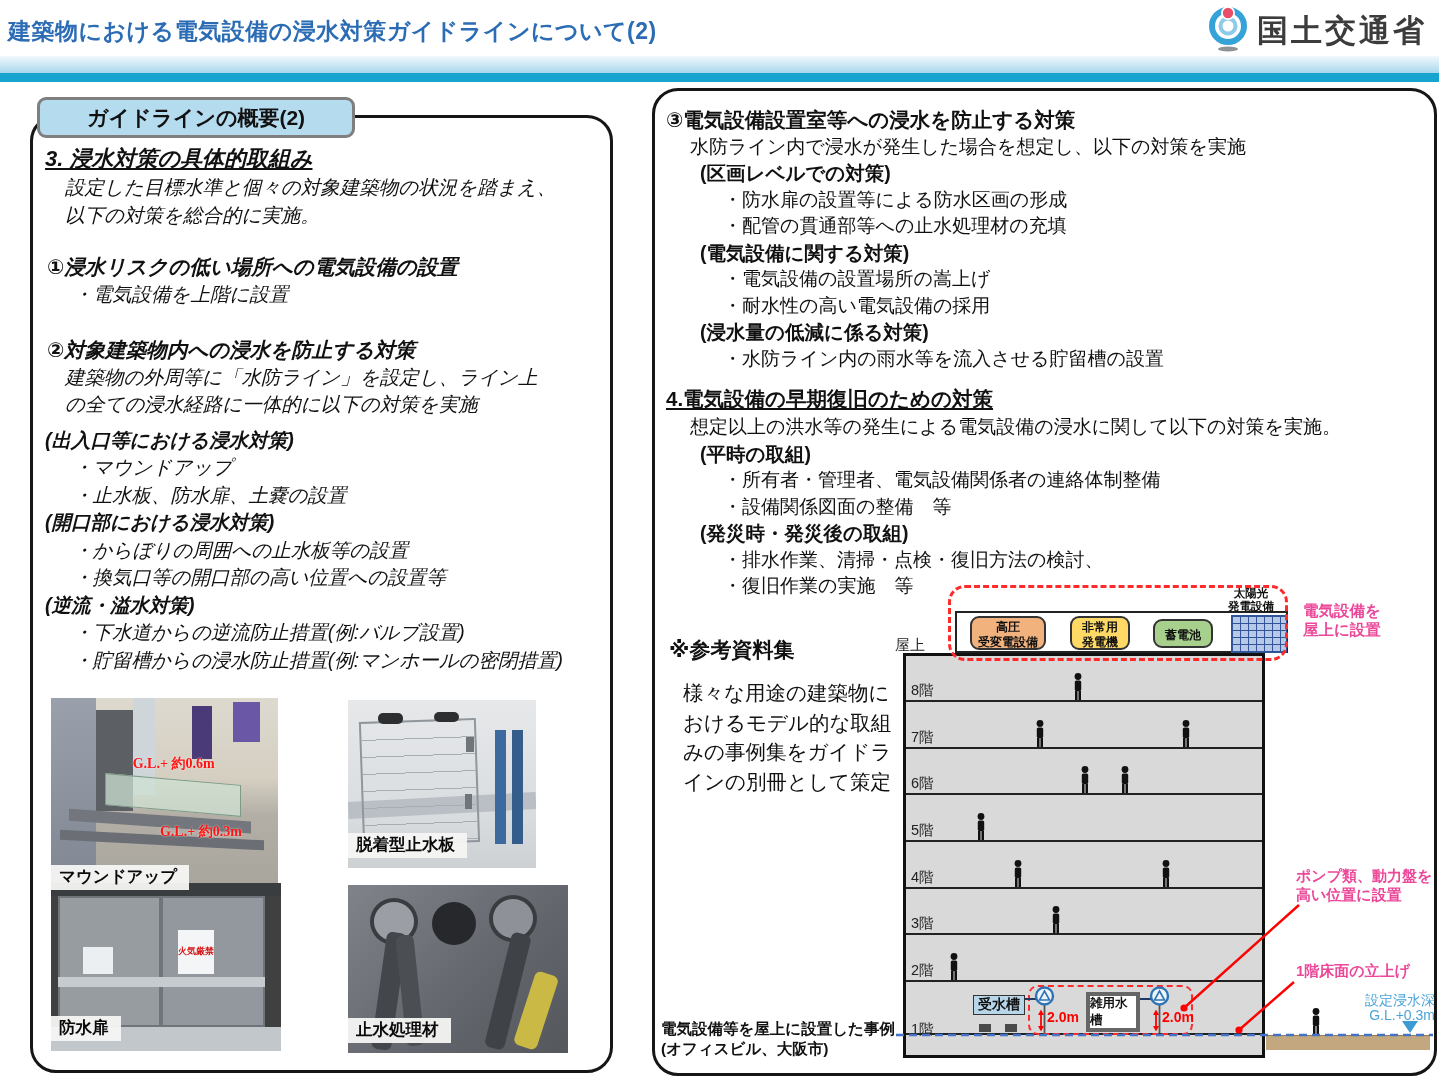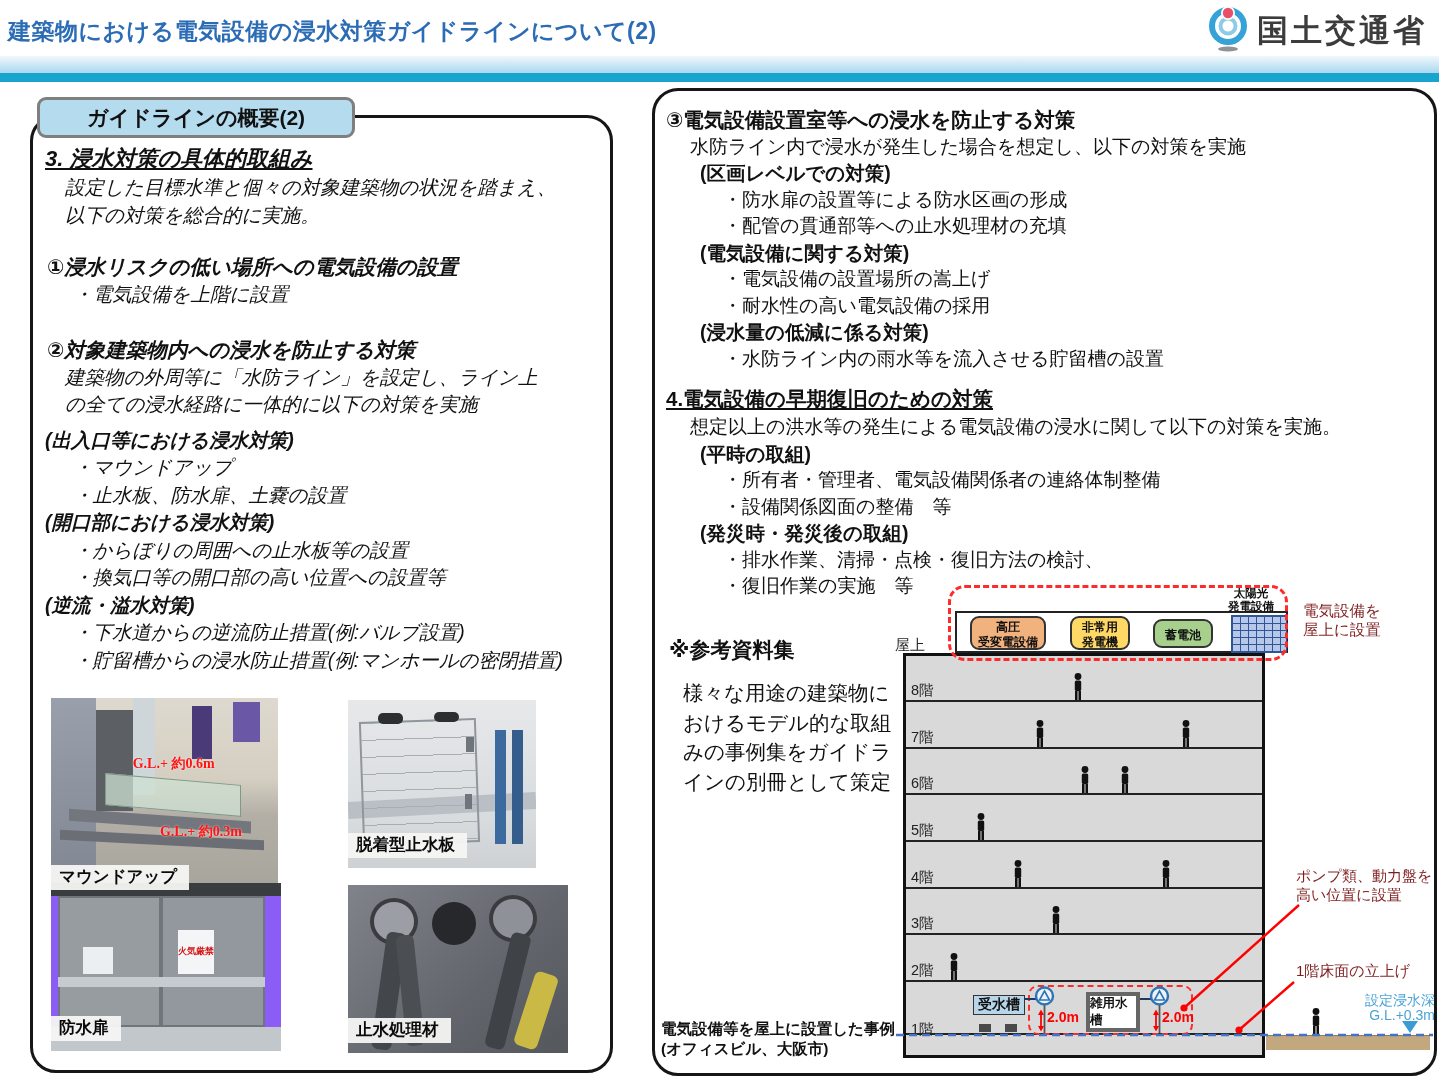--- a/index.html
+++ b/index.html
@@ -47,37 +47,37 @@
   
   .photo { position:absolute; overflow:hidden; }
   .photo-caption { position:absolute; left:0; bottom:10px; background:rgba(246,246,244,0.95);
     padding:1px 12px 2px 8px; font-size:16.5px; font-weight:bold; color:#0a0a0a; z-index:5; }
   .photo .art { position:absolute; }
   .red-note { position:absolute; color:#ff1313; font-weight:bold; font-size:14px; z-index:4;
     font-family:"Liberation Serif","DejaVu Serif",serif; text-shadow:0 0 2px rgba(255,255,255,0.8); }
 
   .photo1 { left:18px; top:580px; width:227px; height:202px; background:linear-gradient(#ded9cf 0%,#d5cfc2 40%,#b3afa6 58%,#a6a39b 100%); }
   .photo2 { left:315px; top:582px; width:188px; height:168px; background:linear-gradient(#e6e8ea 0%,#d9dcdf 70%,#cdd1d4 100%); }
-  .photo3 { left:18px; top:765px; width:230px; height:168px; background:#8b5cf6; }
+  .photo3 { left:18px; top:765px; width:230px; height:168px; background:#404040; }
   .photo4 { left:315px; top:767px; width:220px; height:168px; background:linear-gradient(135deg,#80838a 0%,#62656b 60%,#54575c 100%); }
 
   
   .diagram { position:absolute; left:238px; top:492px; width:545px; height:487px; font-family:"Liberation Sans","DejaVu Sans",sans-serif; }
   .diagram .abs { position:absolute; }
   .roof-label { left:2px; top:53px; font-size:15px; color:#222; }
   .roof-box { left:62px; top:28px; width:333px; height:42px; background:#fff; border:2px solid #222; z-index:2; }
   .equip { z-index:3; border:2px solid #333; border-radius:9px; text-align:center;
     font-size:12px; font-weight:bold; line-height:15px; padding-top:2px; }
   .solar { left:338px; top:32px; width:56px; height:38px; z-index:3;
     background:#b7c7e8; border:1px solid #2f5597;
     background-image:repeating-linear-gradient(0deg,#2f5597 0 1px,transparent 1px 7px),
                      repeating-linear-gradient(90deg,#2f5597 0 1px,transparent 1px 8px); }
   .solar-label { left:318px; top:4px; width:80px; text-align:center; font-size:11.5px; font-weight:bold; line-height:13px; z-index:4; }
   .roof-dash { left:55px; top:2px; width:340px; height:76px; border:3px dashed #ff2a2a; border-radius:17px; z-index:5; }
-  .red-ann { color:#7f1d1d; font-weight:normal; font-size:15.5px; line-height:19px; z-index:6; }
+  .red-ann { color:#ec4899; font-weight:bold; font-size:15.5px; line-height:19px; z-index:6; }
   .building { left:10px; top:70px; width:362px; height:405px; background:#d9d9d9; border:3px solid #111; z-index:1; }
   .floorline { position:absolute; left:0; width:356px; border-top:2px solid #222; }
   .floorlabel { position:absolute; left:5px; font-size:14.5px; color:#222; }
   .tank1 { left:80px; top:412px; width:52px; height:20px; background:#b8d6ea; border:1.5px solid #333;
     font-size:14px; font-weight:bold; display:flex; align-items:center; justify-content:center; z-index:3; }
   .tank-block { width:12px; height:8px; background:#4a4a4a; top:441px; z-index:3; }
   .tank2 { left:193px; top:409px; width:54px; height:40px; background:#fff; border:4px solid #666;
     font-size:12.5px; font-weight:bold; display:flex; align-items:center; justify-content:center; z-index:3; }
   .pump-dash { left:135px; top:402px; width:165px; height:50px; border:2.5px dashed #ff2a2a; border-radius:10px; z-index:4; }
   .m20 { color:#ff0000; font-weight:bold; font-size:14px; z-index:5; }

